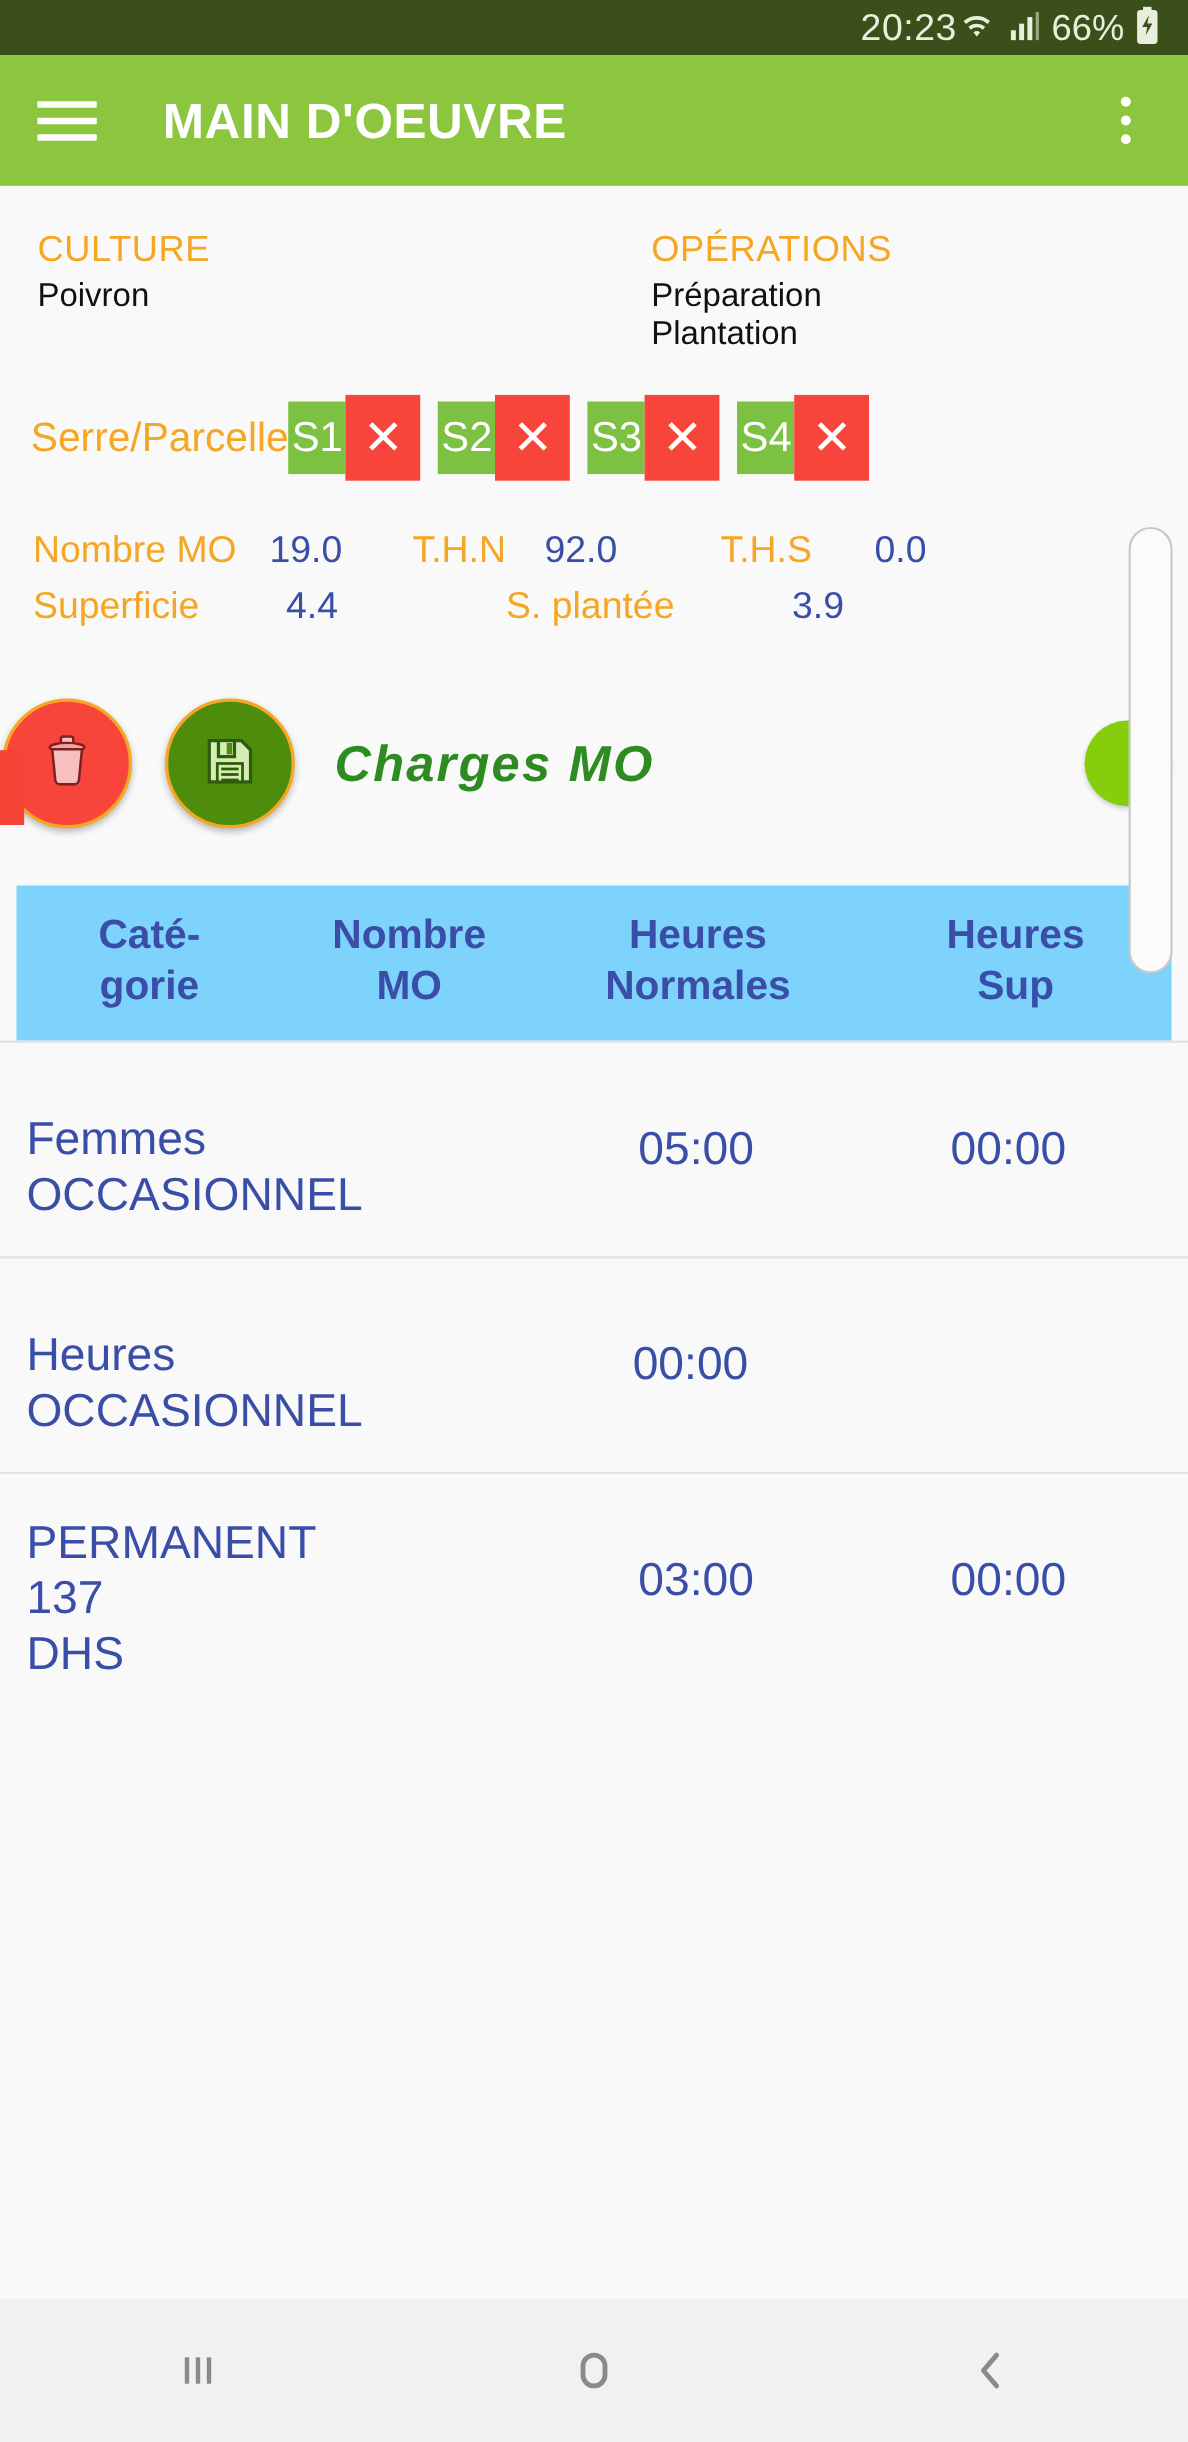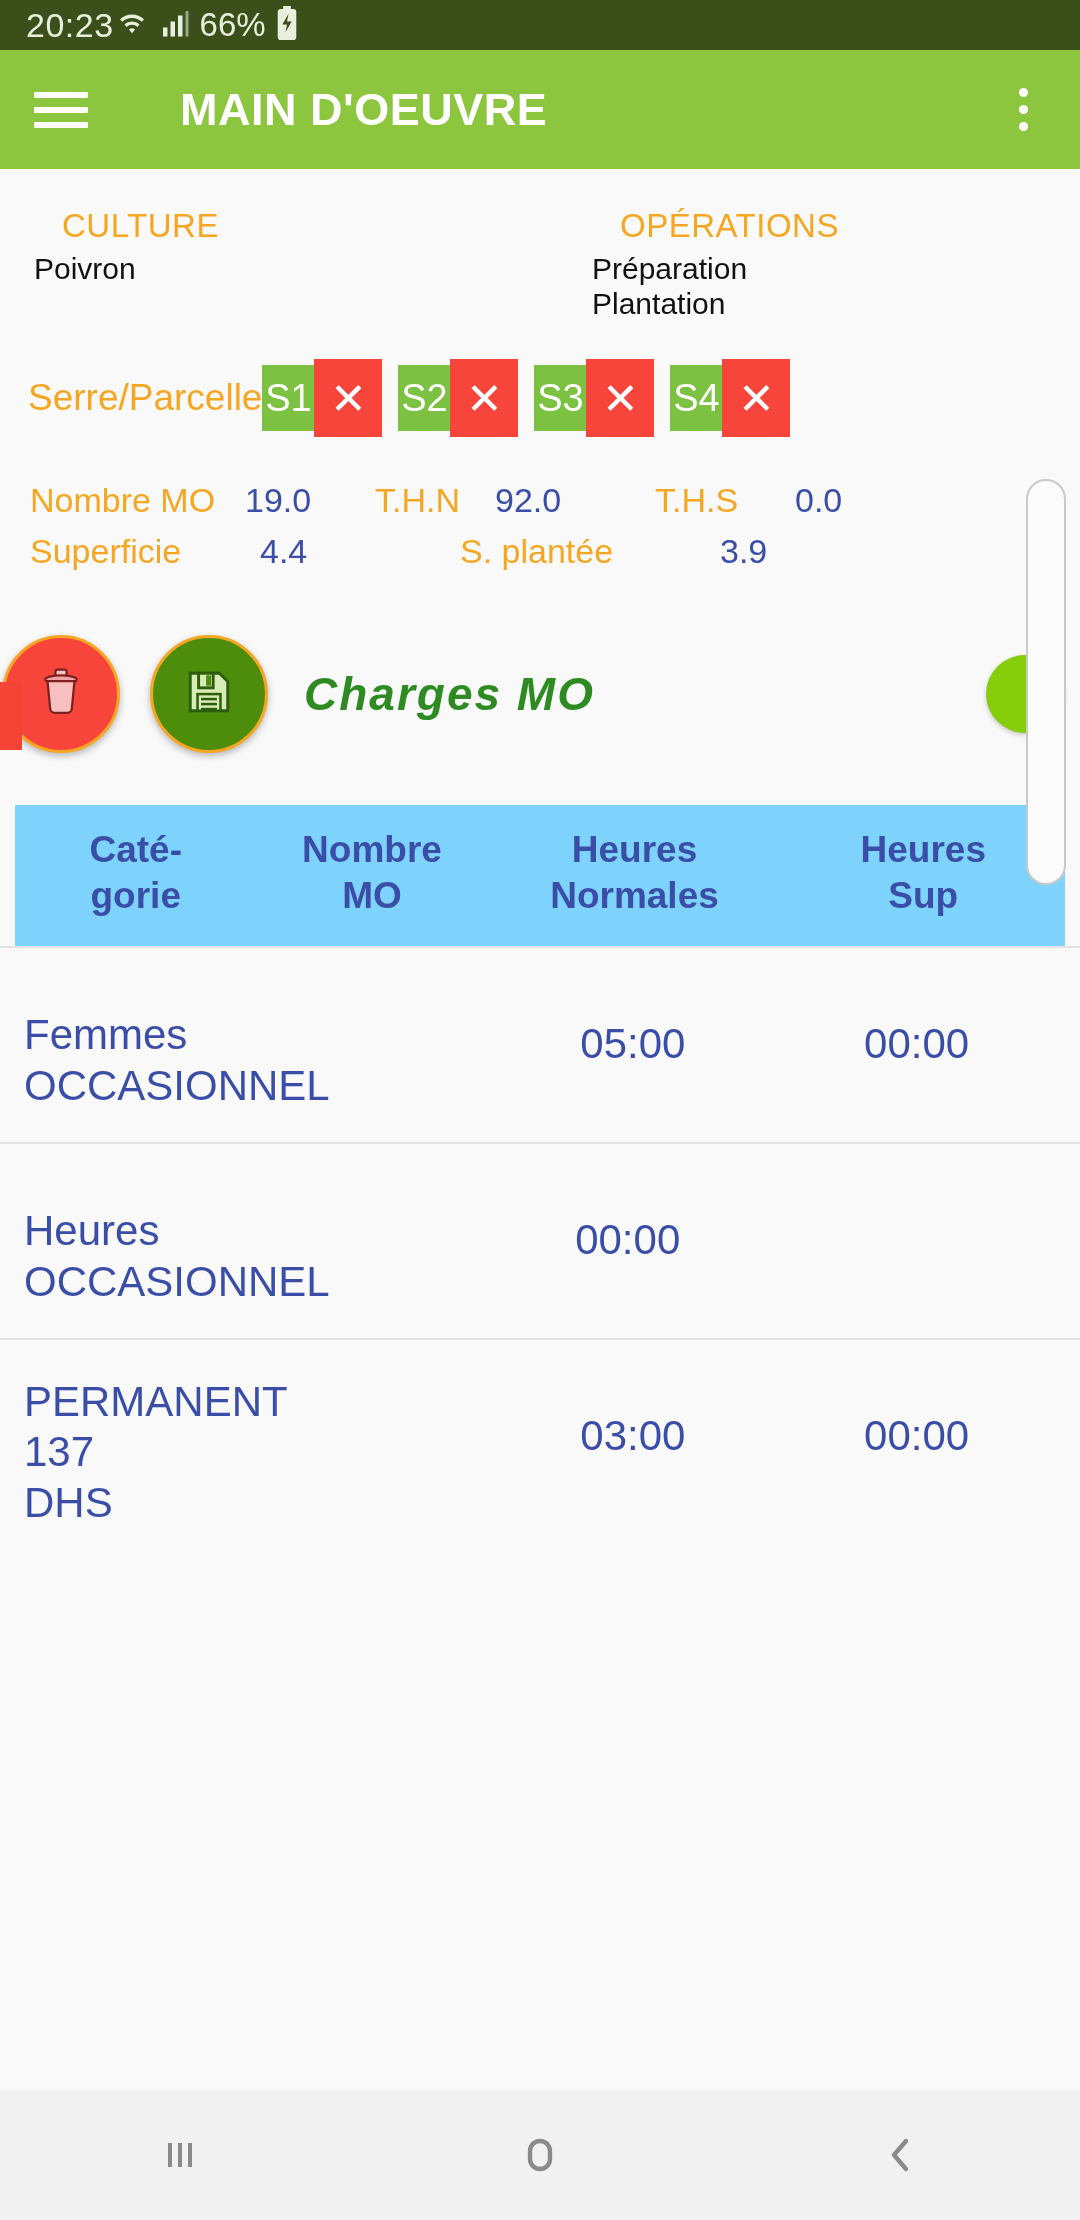--- a/index.html
+++ b/index.html
@@ -6,58 +6,58 @@
   html,body { width:1080px; height:2220px; }
   body {
     font-family:"Liberation Sans", sans-serif;
     background:#f7f8f7;
     overflow:hidden;
   }
 
   
   .statusbar{
     height:50px; background:#3a4f19; color:#e8f0dd;
-    display:flex; align-items:center; justify-content:flex-start;
+    display:flex; align-items:center; justify-content:flex-end;
     padding:0 26px;
   }
   .status-clock{ font-size:34px; letter-spacing:.5px; }
   .status-right{ display:flex; align-items:center; gap:10px; }
   .status-pct{ font-size:33px; }
   .ic{ display:inline-block; }
 
   
   .appbar{
     height:119px; background:#8cc63e;
     display:flex; align-items:center; padding:0 34px;
   }
   .hamburger{ width:54px; display:flex; flex-direction:column; gap:9px; cursor:pointer; }
   .hamburger span{ display:block; height:6px; background:#fff; border-radius:1px; }
   .appbar-title{
     color:#fff; font-size:45px; font-weight:600; letter-spacing:.5px;
-    margin-left:92px; flex:1;
+    margin-left:60px; flex:1;
   }
   .kebab{ width:46px; display:flex; flex-direction:column; align-items:center; gap:8px; cursor:pointer;}
   .kebab i{ width:9px; height:9px; background:#fff; border-radius:50%; display:block; }
 
   
   .content{ position:relative; height:1921px; background:#f8f9f8; }
 
   .side-panel{
     position:absolute; right:14px; top:310px; width:40px; height:406px;
     border:2px solid #c9c9c9; border-radius:22px; background:#fbfbfb;
   }
   .scroll-thumb{
     position:absolute; right:1058px; top:513px; width:22px; height:68px;
     background:#f54336;
   }
 
   .info-grid{ display:flex; padding:38px 34px 0 34px; }
   .info-col{ width:50%; }
   .info-col.second{ padding-left:52px; }
-  .info-label{ color:#f5a623; font-size:33px; letter-spacing:.5px;margin-left:28px; }
+  .info-label{ color:#f5a623; font-size:33px; letter-spacing:.5px; }
   .info-value{ color:#111; font-size:30px; line-height:1.17; margin-top:6px; }
 
   .parcelle-row{
     display:flex; align-items:center; margin-top:38px; padding-left:28px;
   }
   .parcelle-label{ color:#f5a623; font-size:37px; white-space:nowrap; }
   .chips{ display:flex; align-items:center; }
   .chip{ display:flex; align-items:center; margin-right:16px; }
   .chip-name{
     background:#7cc142; color:#fff; font-size:38px;

